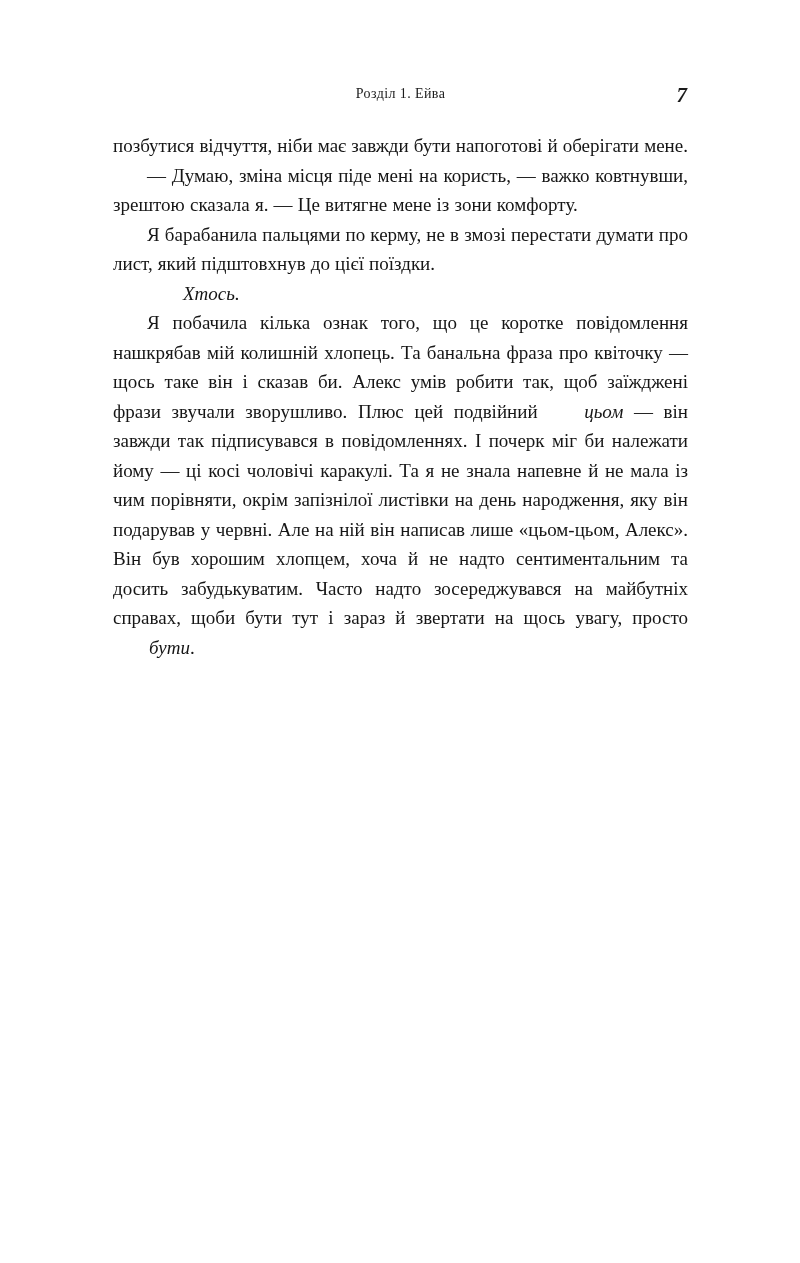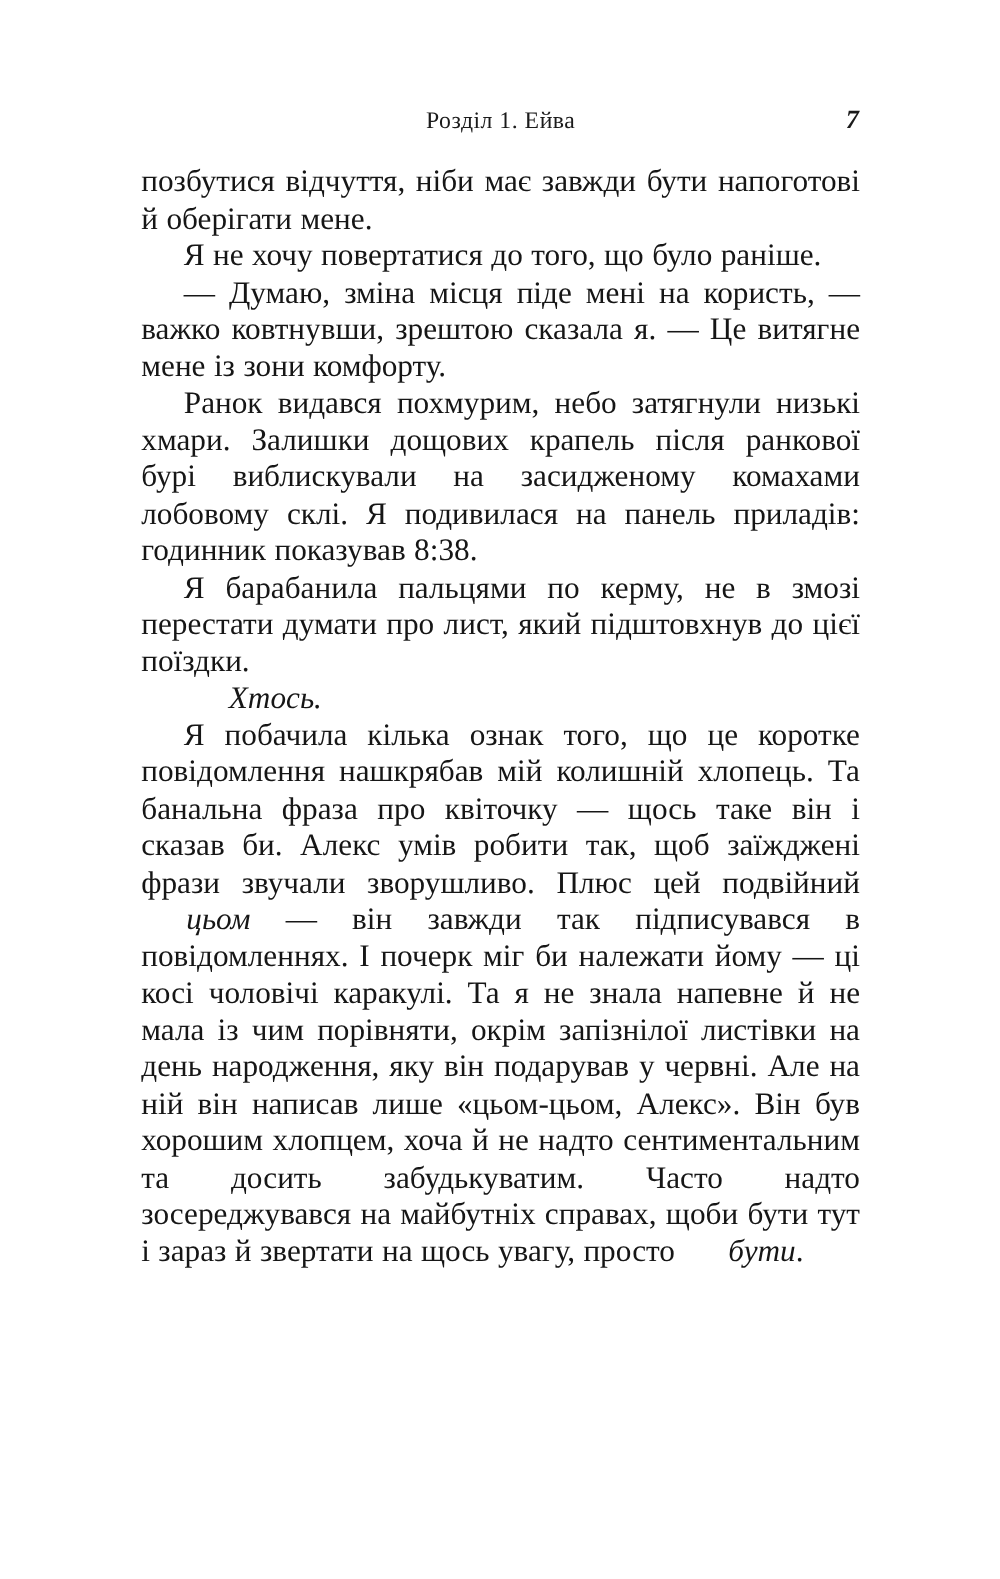--- a/index.html
+++ b/index.html
@@ -19,35 +19,35 @@
     background: #ffffff;
     overflow: hidden;
   }
   .running-head {
     position: relative;
     height: 28px;
     margin-bottom: 17px;
   }
   .chapter-title {
     text-align: center;
-    font-size: 19px;
+    font-size: 14px;
     letter-spacing: 0.4px;
     color: #1b1b1b;
   }
   .page-number {
     position: absolute;
     right: 1px;
     top: -3px;
     font-style: italic;
     font-weight: 600;
     font-size: 21px;
     color: #1b1b1b;
   }
   .text {
-    font-size: 25px;
+    font-size: 19px;
     line-height: 29.5px;
     text-align: justify;
     hyphens: auto;
     -webkit-hyphens: auto;
     word-spacing: 0.02em;
   }
   .text p { text-align: justify; }
   .text p.indent { text-indent: 34px; }
   .text p.space-before { margin-top: 9px; }
   .it { font-style: italic; margin-left: 36px; }
@@ -56,20 +56,18 @@
 <body>
 
 <div class="page">
   <div class="running-head">
     <div class="chapter-title">Розділ 1. Ейва</div>
     <div class="page-number">7</div>
   </div>
 
   <div class="text">
       <p class=""><span>позбутися відчуття, ніби має завжди бути напоготові й оберігати мене.</span></p>
-      <p class="indent"><span>Я не хочу повертатися до того, що було раніше.</span></p>
       <p class="indent"><span>— Думаю, зміна місця піде мені на користь, — важко ковтнувши, зрештою сказала я. — Це витягне мене із зони комфорту.</span></p>
-      <p class="indent"><span>Ранок видався похмурим, небо затягнули низькі хмари. Залишки дощових крапель після ранкової бурі виблискували на засидженому комахами лобовому склі. Я подивилася на панель приладів: годинник показував 8:38.</span></p>
       <p class="indent"><span>Я барабанила пальцями по керму, не в змозі перестати думати про лист, який підштовхнув до цієї поїздки.</span></p>
       <p class="indent"><span class="it">Хтось.</span></p>
       <p class="indent"><span>Я побачила кілька ознак того, що це коротке повідомлення нашкрябав мій колишній хлопець. Та банальна фраза про квіточку — щось таке він і сказав би. Алекс умів робити так, щоб заїжджені фрази звучали зворушливо. Плюс цей подвійний </span><span class="it">цьом</span><span> — він завжди так підписувався в повідомленнях. І почерк міг би належати йому — ці косі чоловічі каракулі. Та я не знала напевне й не мала із чим порівняти, окрім запізнілої листівки на день народження, яку він подарував у червні. Але на ній він написав лише «цьом-цьом, Алекс». Він був хорошим хлопцем, хоча й не надто сентиментальним та досить забудькуватим. Часто надто зосереджувався на майбутніх справах, щоби бути тут і зараз й звертати на щось увагу, просто </span><span class="it">бути</span><span>.</span></p>
     </div>
 </div>
 
 </body></html>

